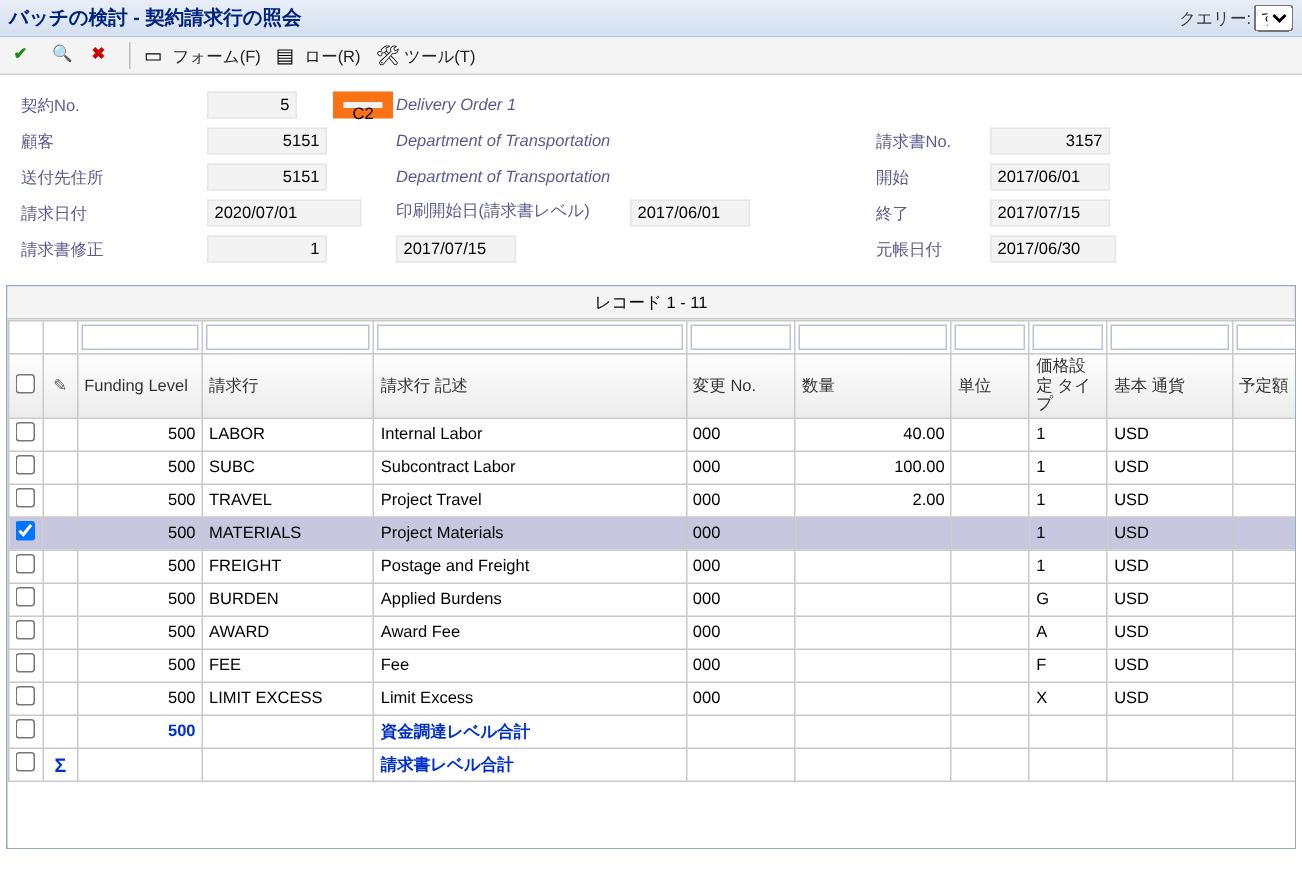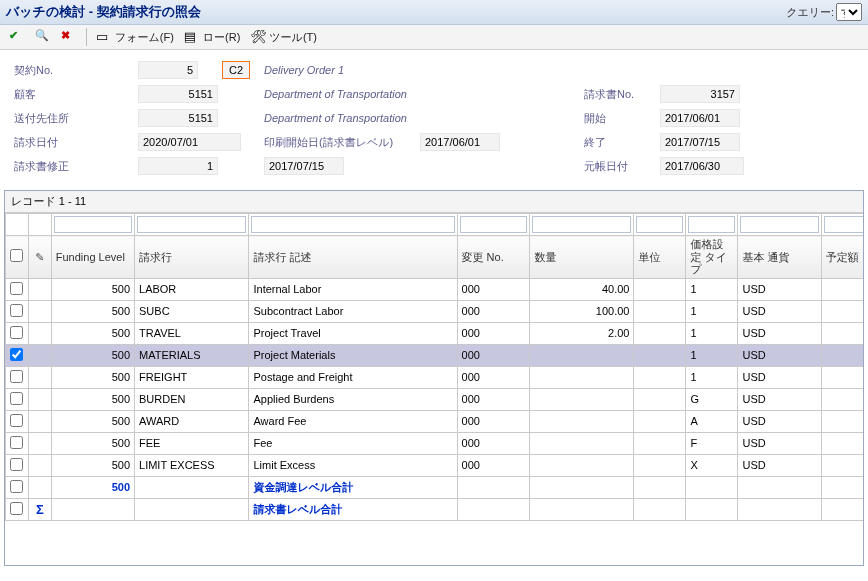--- a/index.html
+++ b/index.html
@@ -43,32 +43,33 @@
   .form-row { display:flex; align-items:center; height:24px;}
   .lbl { color:#5b5b8f; width:100px; }
   .lbl-mid { color:#5b5b8f; }
   .val-input {
     background:#f3f3f3; border:1px solid #e6e6e6;
     padding:2px 4px; text-align:right; min-width:60px; height:18px;
     display:inline-block;
   }
   .val-input.left { text-align:left;}
   .val-tag {
-    background:#f3f3f3; border:1px solid #f97316;
+    background:#f3f3f3; border:7px solid #f97316;
     padding:2px 6px; display:inline-block; height:18px; text-align:center;
   }
   .italic { font-style: italic; color:#5b5b8f;}
   .col1 { width: 250px; display:flex; align-items:center; gap:24px;}
-  .col2 { width: 320px; display:flex; align-items:center; gap:6px;}
+  .col2 { width: 320px; display:flex; gap:6px;}
   .col3 { flex:1; display:flex; align-items:center; gap:6px;}
   .col3 .lbl { width:70px;}
   .grid-wrap { border:1px solid #9aa9c1; margin: 2px 4px 2px 4px; position:relative; }
   .records-bar {
     background:#f4f4f4; font-size:11px; padding:3px 6px;
     border-bottom: 1px solid #ccc;
+    text-align: center;
   }
   .grid-scroll {
     overflow-x: scroll;
     overflow-y: hidden;
     height: 352px;
     background:#fff;
   }
   table.grid {
     border-collapse: collapse;
     width: 900px;

